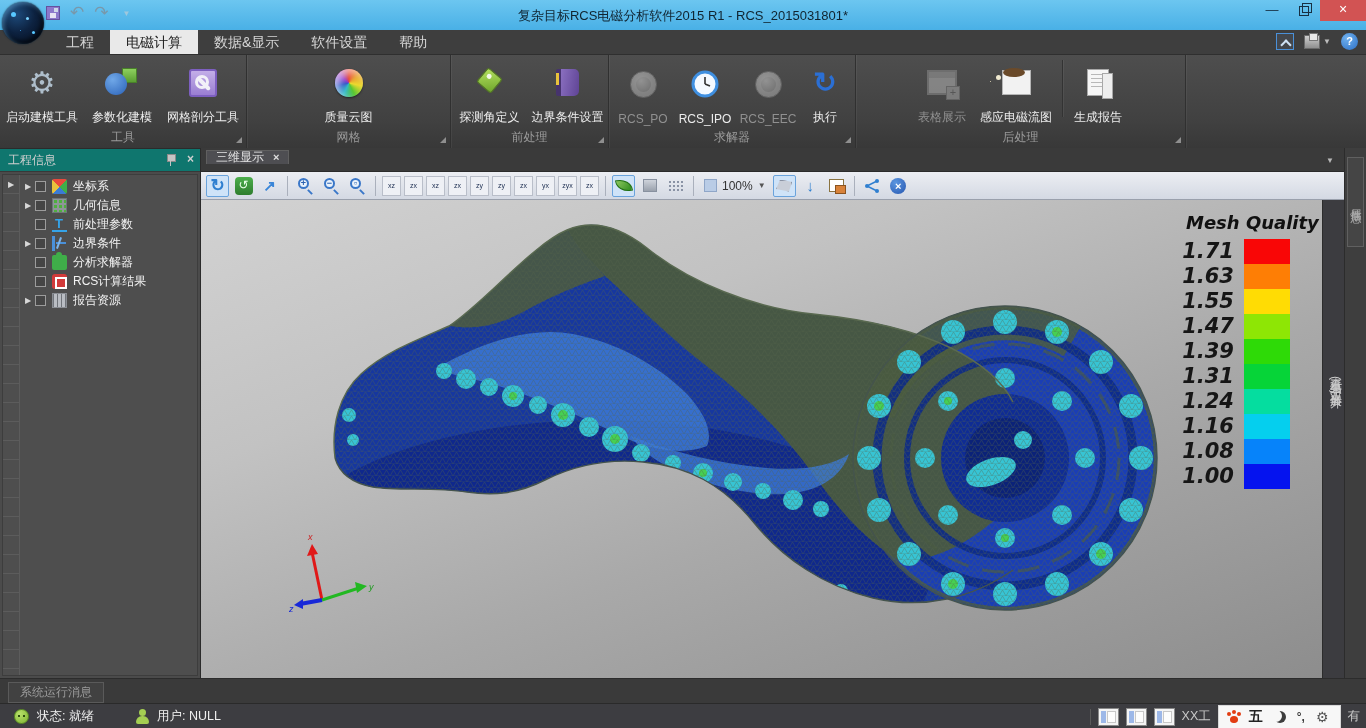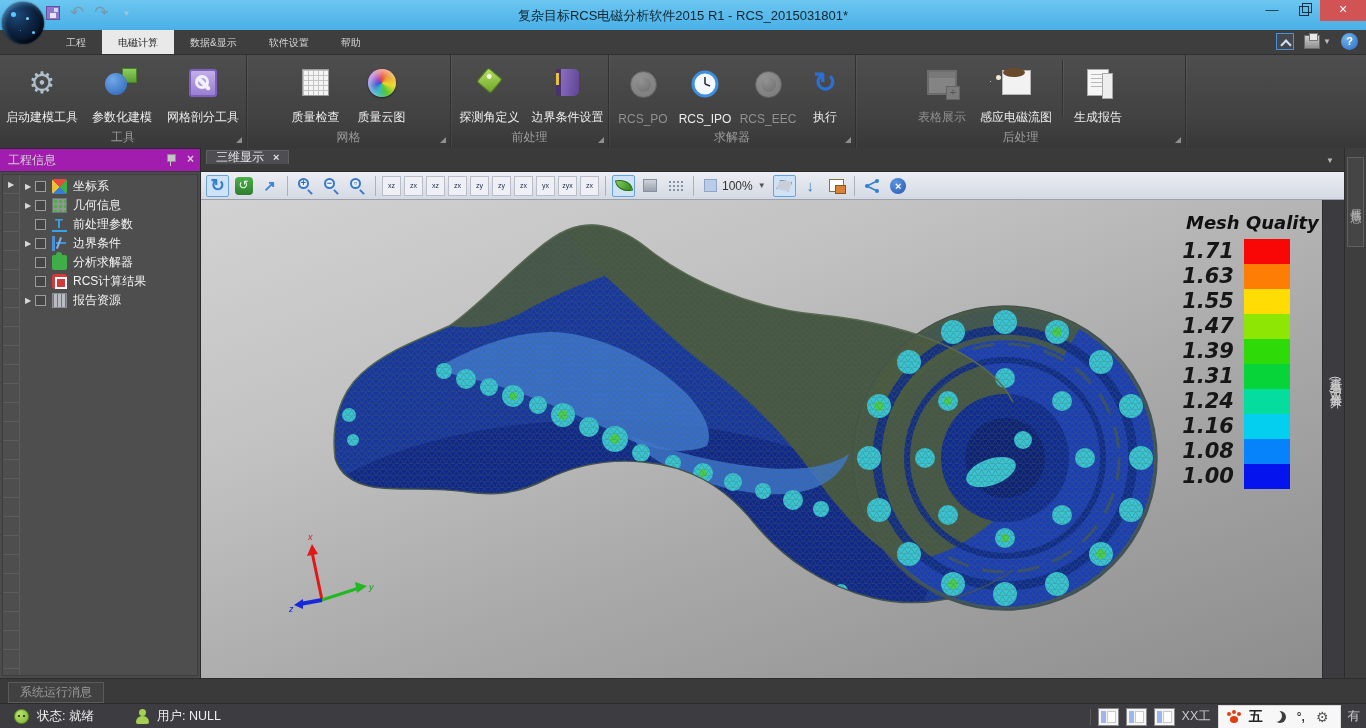--- a/index.html
+++ b/index.html
@@ -23,21 +23,21 @@
 .qa-caret{font-size:8px;color:#9fc8dd;margin-left:4px;}
 .winbtns{position:absolute;right:0;top:0;display:flex;z-index:5;}
 .wb{width:32px;height:21px;text-align:center;line-height:19px;color:#173043;font-size:13px;}
 .wb-restore{position:relative;}
 .wb-restore::after{content:"";position:absolute;left:11px;top:6px;width:8px;height:8px;border:1px solid #173043;background:transparent;}
 .wb-restore::before{content:"";position:absolute;left:14px;top:3px;width:8px;height:8px;border:1px solid #173043;}
 .wb-close{width:46px;background:#d25353;color:#fff;font-size:14px;}
 
 
 .tabrow{position:absolute;left:0;top:30px;right:0;height:25px;background:#3e3e3e;border-bottom:1px solid #2f2f2f;display:flex;padding-left:50px;}
-.mtab{padding:0 16px;line-height:25px;font-size:10px;color:#d6d6d6;}
+.mtab{padding:0 16px;line-height:25px;font-size:14px;color:#d6d6d6;}
 .mtab.active{background:#e9e9e9;color:#1b1b1b;}
 .tabrow-right{position:absolute;right:8px;top:33px;display:flex;align-items:center;gap:10px;z-index:5;}
 .collapse-box{width:18px;height:17px;border:1px solid #4a90d9;background:#44474c;position:relative;}
 .collapse-box::after{content:"";position:absolute;left:5px;top:7px;width:6px;height:6px;border-top:2px solid #cfe2f5;border-left:2px solid #cfe2f5;transform:rotate(45deg);}
 .device-ic{width:16px;height:14px;background:linear-gradient(#cfcfcf,#8f8f8f);border:1px solid #6a6a6a;position:relative;}
 .device-ic::after{content:"";position:absolute;left:4px;top:-3px;width:7px;height:6px;background:#e8e8e8;border:1px solid #777;}
 .mini-caret{font-size:8px;color:#bdbdbd;}
 .help-ic{width:17px;height:17px;border-radius:50%;background:radial-gradient(circle at 35% 30%,#6fb1ef,#2d6fc4);color:#fff;font-weight:bold;font-size:11px;text-align:center;line-height:17px;}
 
 
@@ -81,21 +81,21 @@
 .ri-photo .sky{width:100%;height:16px;background:linear-gradient(#274b78,#102746);position:relative;overflow:hidden;}
 .ri-photo .sky::after{content:"";position:absolute;right:4px;top:2px;width:5px;height:5px;border-radius:50%;background:#f0ead0;box-shadow:-8px 4px 0 -2px #e8e0c0;}
 .ri-photo .sky::before{content:"";position:absolute;left:-2px;bottom:-4px;width:22px;height:9px;border-radius:50%;background:#6a4a2a;}
 .ri-report{width:22px;height:27px;background:#f6f6f6;border:1px solid #a8a8a8;position:relative;}
 .ri-report::before{content:"";position:absolute;left:3px;top:4px;right:3px;height:16px;background:repeating-linear-gradient(#b8b8b8 0 1px,transparent 1px 4px);}
 .ri-report::after{content:"";position:absolute;right:-5px;top:3px;width:9px;height:24px;background:#eee;border:1px solid #a8a8a8;}
 .clock-svg{display:block;}
 
 
 .lpanel{position:absolute;left:0;top:148px;width:201px;bottom:50px;background:#4b4b4b;border-right:1px solid #2b2b2b;border-top:1px solid #2b2b2b;}
-.lp-head{height:23px;color:#cfcfcf;font-size:12px;line-height:22px;padding-left:8px;position:relative;background:#a21caf;border-bottom:1px solid #383838;}
+.lp-head{height:23px;color:#cfcfcf;font-size:12px;line-height:22px;padding-left:8px;position:relative;background:#0f766e;border-bottom:1px solid #383838;}
 .lp-tools{position:absolute;right:6px;top:4px;display:flex;gap:12px;align-items:center;}
 .pin-ic{width:9px;height:13px;position:relative;}
 .pin-ic::before{content:"";position:absolute;left:1px;top:1px;width:7px;height:6px;background:#c4c4c4;border:1px solid #8a8a8a;}
 .pin-ic::after{content:"";position:absolute;left:4px;top:7px;width:1px;height:6px;background:#c4c4c4;}
 .x-ic{color:#d0d0d0;font-size:12px;font-weight:bold;line-height:13px;}
 .tree{position:absolute;left:2px;right:2px;top:25px;bottom:2px;background:#4e4e4e;border:1px solid #3d3d3d;}
 .tgutter{position:absolute;left:0;top:0;bottom:0;width:17px;border-right:1px solid #5c5c5c;background:repeating-linear-gradient(#4e4e4e 0 18px,#5c5c5c 18px 19px);}
 .tgutter .exp0{position:absolute;left:5px;top:5px;}
 .trows{position:absolute;left:18px;right:0;top:2px;}
 .trow{height:19px;display:flex;align-items:center;color:#f2f2f2;font-size:12px;}
@@ -244,26 +244,20 @@
             </span>
           <span>网格剖分工具</span>
         </div>
       </div>
       <div class="glabel">工具</div>
       <span class="gcorner"></span>
     </div>
 
     <div class="rgroup" style="left:247px;width:204px;">
       <div class="rbtns">
-        <div class="rbtn" style="width:66px;">
-          <span class="ric">
-              <span class="ri-qcheck"></span>
-            </span>
-          <span>质量检查</span>
-        </div>
         <div class="rbtn" style="width:66px;">
           <span class="ric">
               <span class="ri-qcloud"></span>
             </span>
           <span>质量云图</span>
         </div>
       </div>
       <div class="glabel">网格</div>
       <span class="gcorner"></span>
     </div>

